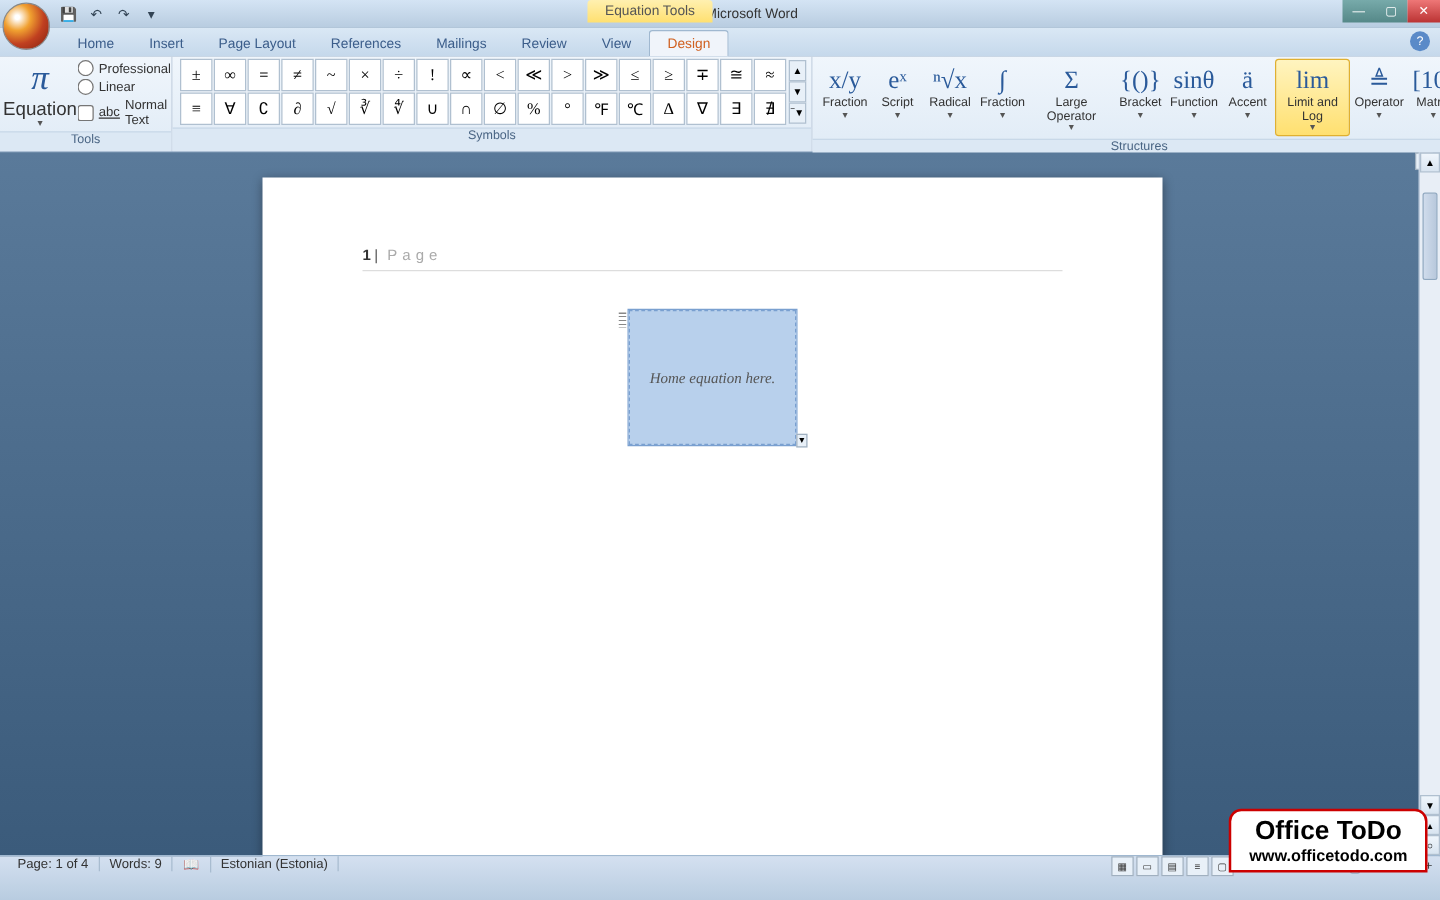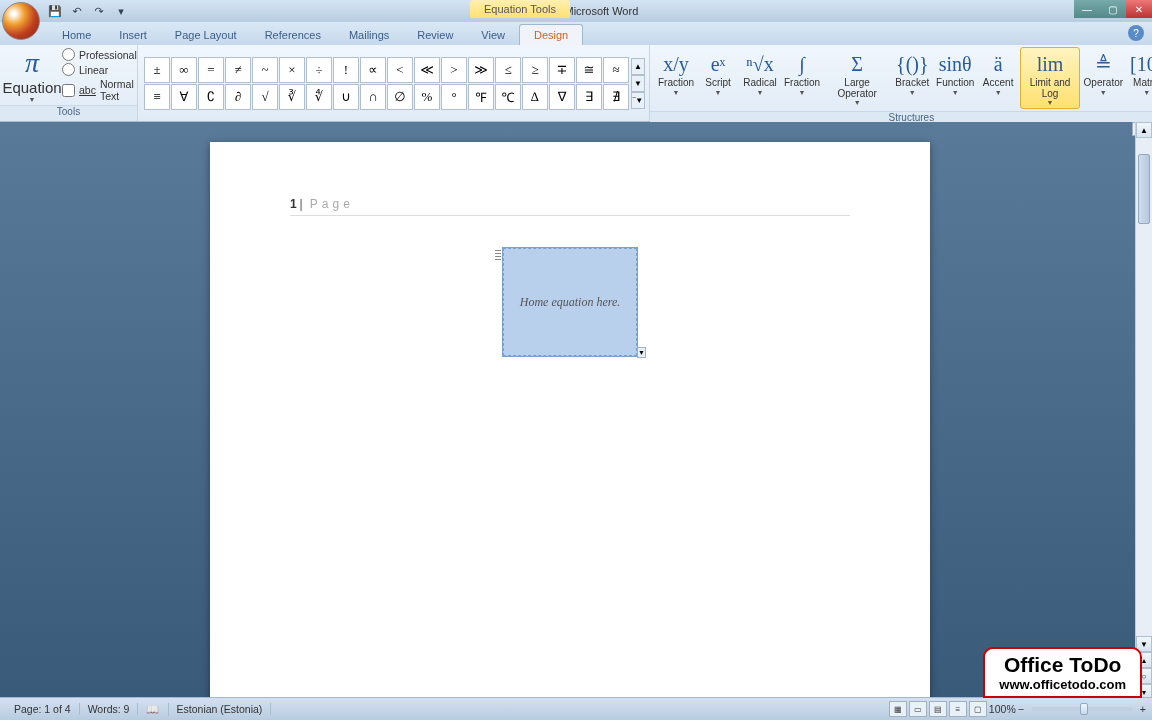--- a/index.html
+++ b/index.html
@@ -62,21 +62,21 @@
 .eq-container { position: absolute; top: 105px; left: 292px; width: 136px; border: 1px solid #7aa0d0; }
 .eq-handle { position: absolute; left: -8px; top: 2px; width: 6px; height: 12px; background: repeating-linear-gradient(#888 0 1px, transparent 1px 3px); cursor: move; }
 .eq-box { background: #b8d0ec; height: 108px; display: flex; align-items: center; justify-content: center; font-size: 12px; color: #555; font-family: 'Cambria Math', serif; font-style: italic; border: 1px dashed #7aa0d0; }
 .eq-dropdown { position: absolute; right: -9px; bottom: -2px; width: 9px; height: 11px; background: #e8f0f8; border: 1px solid #a0b0c0; font-size: 7px; display: flex; align-items: center; justify-content: center; cursor: pointer; }
 
 .scrollbar-v { position: absolute; right: 0; top: 0; bottom: 0; width: 17px; background: #e8eef6; border-left: 1px solid #c0cdde; }
 .sb-btn { height: 16px; background: linear-gradient(#f0f6fc, #d8e4f0); border: 1px solid #b0c0d0; font-size: 8px; display: flex; align-items: center; justify-content: center; }
 .sb-thumb { position: absolute; top: 32px; height: 70px; left: 2px; right: 2px; background: linear-gradient(to right, #d0dcec, #b8c8dc); border: 1px solid #90a8c0; border-radius: 2px; }
 .sb-nav { position: absolute; bottom: 0; left: 0; right: 0; }
 
-.statusbar { position: absolute; bottom: 0; left: 0; right: 0; height: 23px; background: linear-gradient(to bottom, #d4e0f0, #b8cce0); display: flex; align-items: center; font-size: 10.5px; color: #333; padding: 0 6px; border-top: 1px solid #a0b8d0; }
+.statusbar { position: absolute; bottom: 0; left: 0; right: 0; height: 36px; background: linear-gradient(to bottom, #d4e0f0, #b8cce0); display: flex; align-items: flex-start; font-size: 10.5px; color: #333; padding: 0 6px; border-top: 1px solid #a0b8d0; }
 .status-item { padding: 0 8px; border-right: 1px solid #a8bcd0; }
 .status-right { margin-left: auto; display: flex; align-items: center; gap: 2px; }
 .view-btn { width: 18px; height: 16px; border: 1px solid #a0b0c0; background: #e8f0f8; font-size: 8px; display: flex; align-items: center; justify-content: center; cursor: pointer; }
 .zoom-slider { width: 100px; height: 4px; background: #c0d0e0; position: relative; margin: 0 6px; }
 .zoom-thumb { position: absolute; left: 48px; top: -4px; width: 8px; height: 12px; background: linear-gradient(#f0f6fc, #c8d8ec); border: 1px solid #90a8c0; border-radius: 2px; }
 
 .watermark { position: absolute; right: 10px; bottom: 22px; background: #fff; border: 2px solid #c00; border-radius: 10px 10px 0 0; padding: 4px 14px; text-align: center; }
 .wm-title { font-size: 21px; font-weight: bold; color: #000; }
 .wm-url { font-size: 13px; font-weight: bold; color: #000; }
 </style>
@@ -179,20 +179,21 @@
           <div class="sym-cell">∇</div>
           <div class="sym-cell">∃</div>
           <div class="sym-cell">∄</div>
         </div>
       <div class="sym-scroll">
         <div>▲</div>
         <div>▼</div>
         <div>‾▼</div>
       </div>
     </div>
+    <div class="group-label">Symbols</div>
   </div>
 
   <div class="group structures-group">
     <div class="group-body">
       <div class="struct-row" id="struct-row">
           <div class="struct-btn">
             <div class="struct-icon">x/y</div>
             <div class="struct-label">Fraction</div>
             <div class="struct-arrow">▼</div>
           </div>

